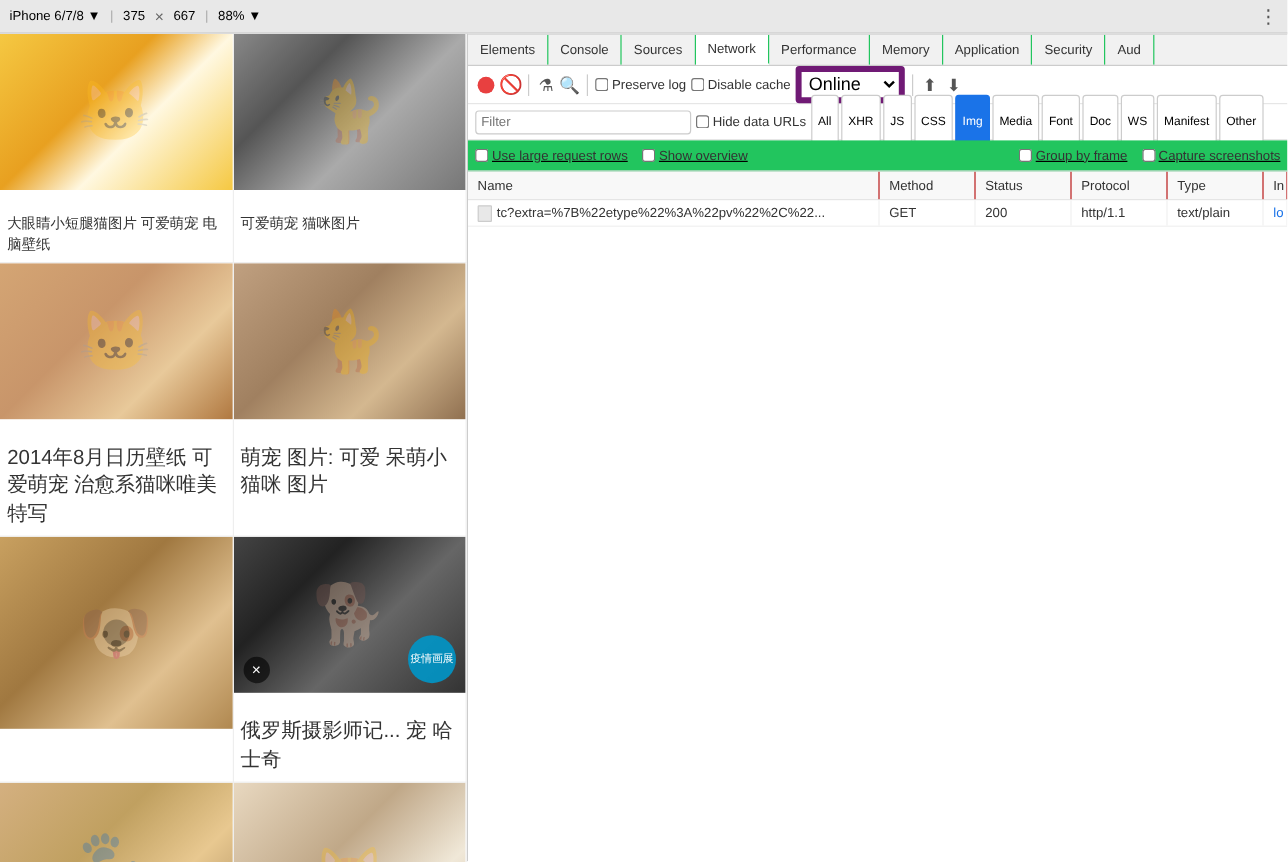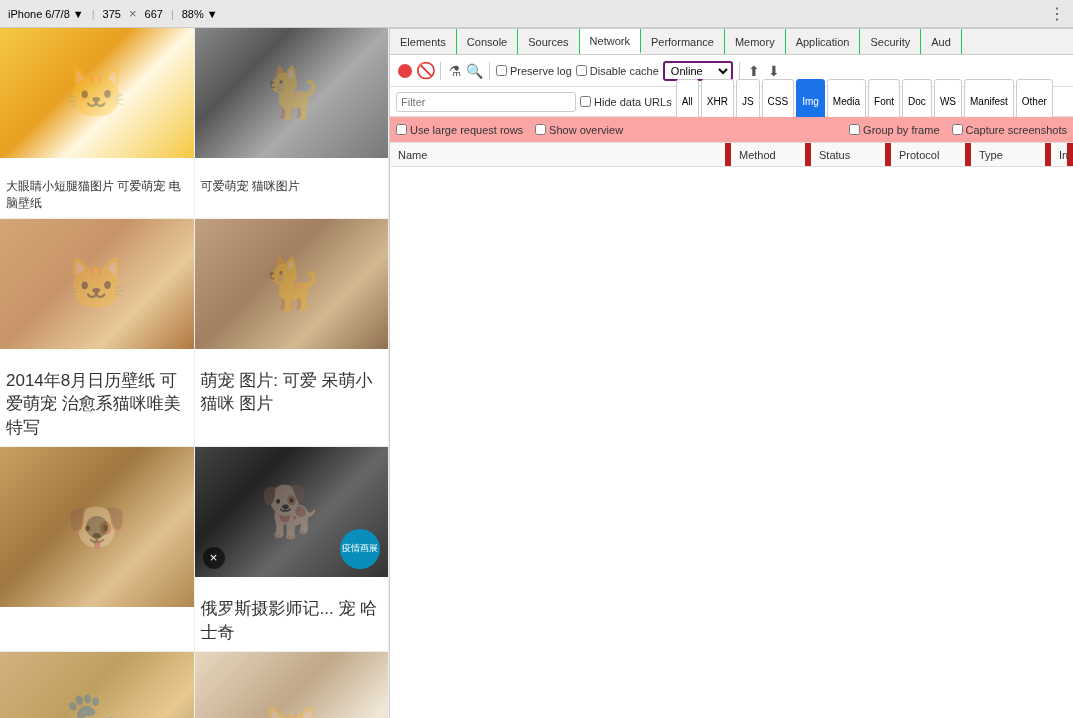--- a/index.html
+++ b/index.html
@@ -36,38 +36,38 @@
     .devtools-tabs .tab { padding: 4px 10px; font-size: 11px; color: #333; cursor: pointer; white-space: nowrap; border-right: 1px solid #22c55e; height: 100%; display: flex; align-items: center; }
     .devtools-tabs .tab.active { background: #fff; border-bottom: 2px solid #fff; color: #333; font-weight: 500; }
 
     
     .devtools-toolbar { display: flex; align-items: center; height: 32px; border-bottom: 1px solid #e0e0e0; padding: 0 6px; gap: 4px; flex-shrink: 0; background: #fff; }
     .toolbar-btn { width: 18px; height: 18px; border-radius: 50%; cursor: pointer; border: none; display: flex; align-items: center; justify-content: center; background: transparent; }
     .toolbar-sep { width: 1px; height: 18px; background: #ccc; margin: 0 2px; }
     .toolbar-icon { width: 16px; height: 16px; cursor: pointer; display: flex; align-items: center; justify-content: center; color: #555; font-size: 13px; }
     .checkbox-label { display: flex; align-items: center; gap: 3px; font-size: 11px; color: #333; cursor: pointer; white-space: nowrap; }
     .checkbox-label input { width: 11px; height: 11px; }
-    .online-select { font-size: 11px; border: 2px solid #701a75; border-radius: 3px; padding: 1px 2px; background: #fff; cursor: pointer; }
+    .online-select { font-size: 15px; border: 5px solid #701a75; border-radius: 3px; padding: 1px 2px; background: #fff; cursor: pointer; }
 
     
     .filter-bar { display: flex; align-items: center; height: 30px; border-bottom: 1px solid #e0e0e0; padding: 0 6px; gap: 4px; flex-shrink: 0; background: #fff; }
     .filter-input { flex: 1; max-width: 180px; height: 20px; border: 1px solid #ccc; border-radius: 3px; padding: 0 4px; font-size: 11px; }
     .filter-type-btn { padding: 16px 5px; font-size: 10px; border: 1px solid #ccc; border-radius: 3px; cursor: pointer; background: #fff; white-space: nowrap; }
     .filter-type-btn.active { background: #1a73e8; color: #fff; border-color: #1a73e8; }
     .filter-types { display: flex; gap: 2px; align-items: center; }
 
     
-    .options-row { display: flex; align-items: center; height: 26px; border-bottom: 1px solid #e0e0e0; padding: 0 6px; flex-shrink: 0; background: #fca5a5; }
+    .options-row { display: flex; align-items: center; height: 26px; border-bottom: 1px solid #e0e0e0; padding: 0 6px; flex-shrink: 0; background: #22c55e; text-decoration: underline; }
     .option-group { display: flex; align-items: center; gap: 12px; flex: 1; }
     .option-group-right { display: flex; align-items: center; gap: 12px; margin-left: auto; }
 
     
     .network-table { flex: 1; overflow-y: auto; }
     .table-header { display: flex; height: 24px; border-bottom: 1px solid #e0e0e0; background: #f8f8f8; align-items: center; }
-    .th { font-size: 11px; color: #333; font-weight: 500; padding: 0 8px; flex-shrink: 0; display: flex; align-items: center; height: 100%; border-right: 6px solid #b91c1c; }
+    .th { font-size: 11px; color: #333; font-weight: 500; padding: 0 8px; flex-shrink: 0; display: flex; align-items: center; height: 100%; border-right: 1px solid #b91c1c; }
     .th.name-col { flex: 1; min-width: 100px; }
     .th.method-col { width: 80px; }
     .th.status-col { width: 80px; }
     .th.protocol-col { width: 80px; }
     .th.type-col { width: 80px; }
     .th.init-col { width: 20px; }
 
     .table-row { display: flex; height: 22px; border-bottom: 1px solid #f0f0f0; align-items: center; background: #fff; cursor: pointer; }
     .td { font-size: 11px; color: #333; padding: 0 8px; flex-shrink: 0; overflow: hidden; text-overflow: ellipsis; white-space: nowrap; display: flex; align-items: center; height: 100%; border-right: 1px solid #f0f0f0; }
     .td.name-col { flex: 1; min-width: 100px; gap: 4px; }
@@ -302,16 +302,27 @@
     <div class="network-table">
       <div class="table-header">
         <div class="th name-col">Name</div>
         <div class="th method-col">Method</div>
         <div class="th status-col">Status</div>
         <div class="th protocol-col">Protocol</div>
         <div class="th type-col">Type</div>
         <div class="th init-col">In</div>
       </div>
 
+      <div class="table-row">
+        <div class="td name-col">
+          <div class="file-icon"></div>
+          <span>tc?extra=%7B%22etype%22%3A%22pv%22%2C%22...</span>
+        </div>
+        <div class="td method-col">GET</div>
+        <div class="td status-col">200</div>
+        <div class="td protocol-col">http/1.1</div>
+        <div class="td type-col">text/plain</div>
+        <div class="td init-col" style="color:#1a73e8;">lo</div>
+      </div>
     </div>
 
   </div>
 </div>
 
 </body></html>

